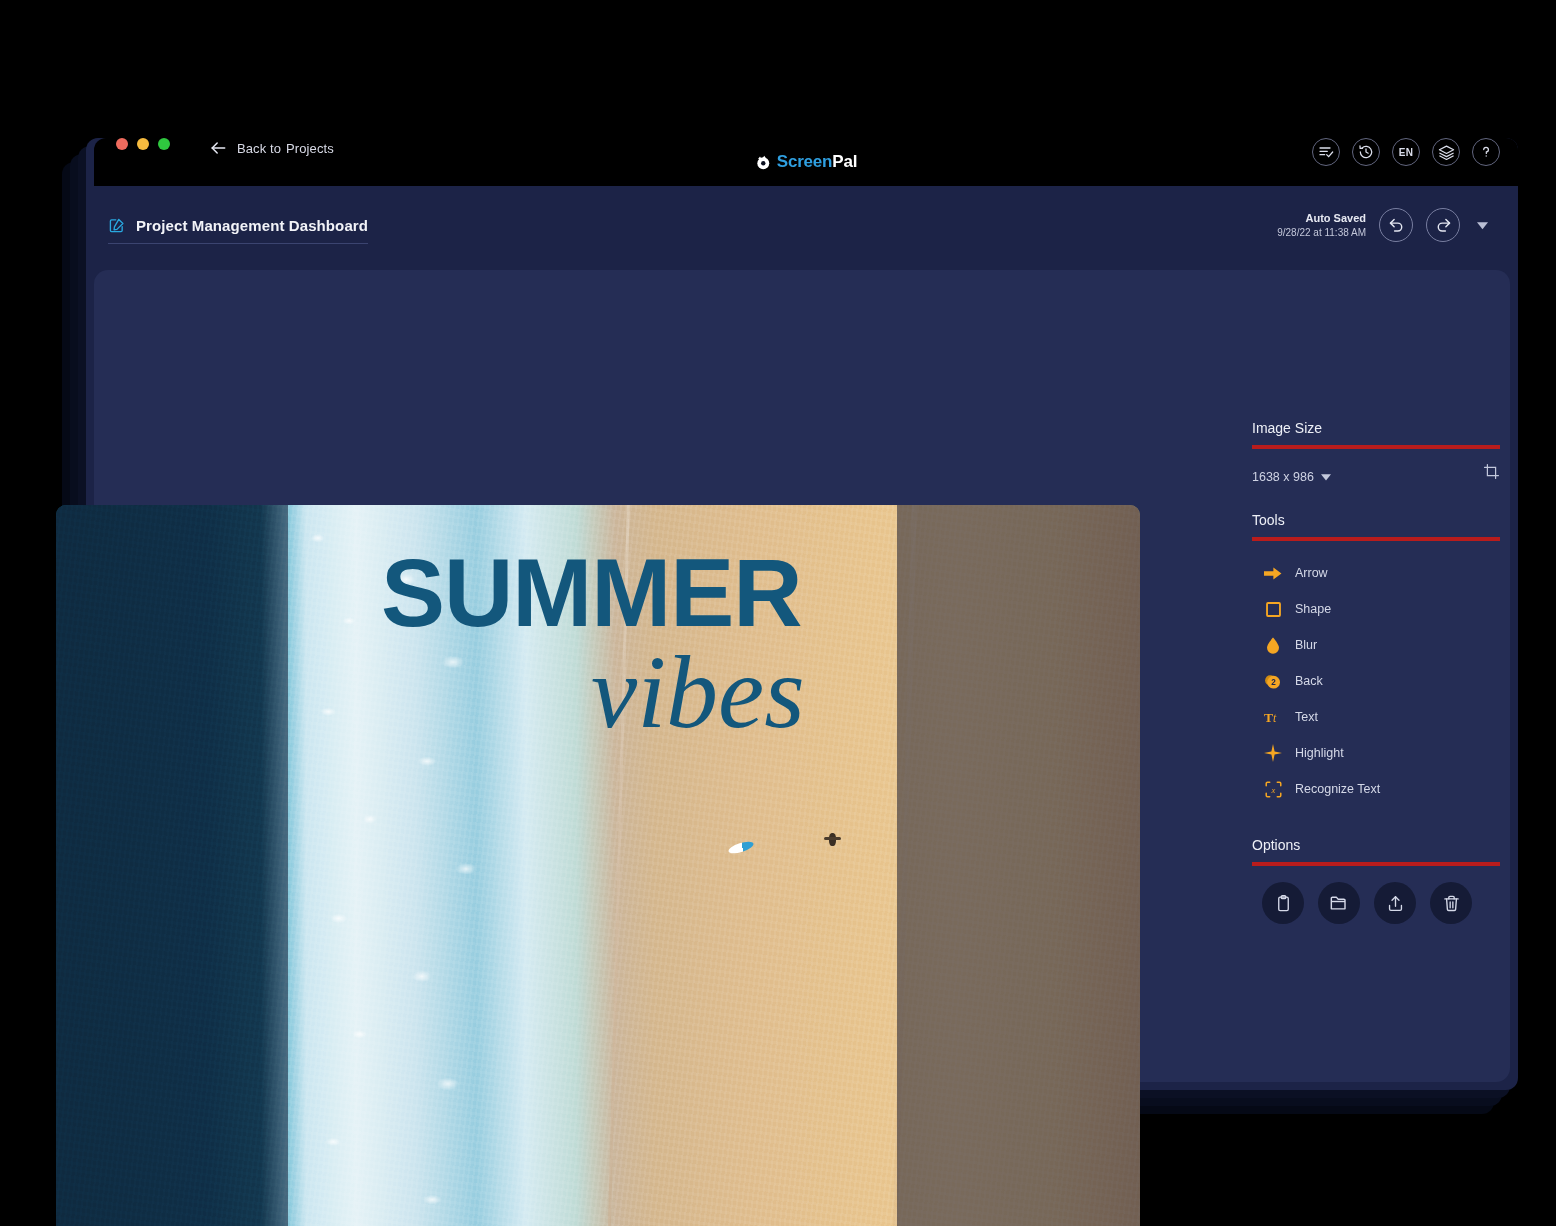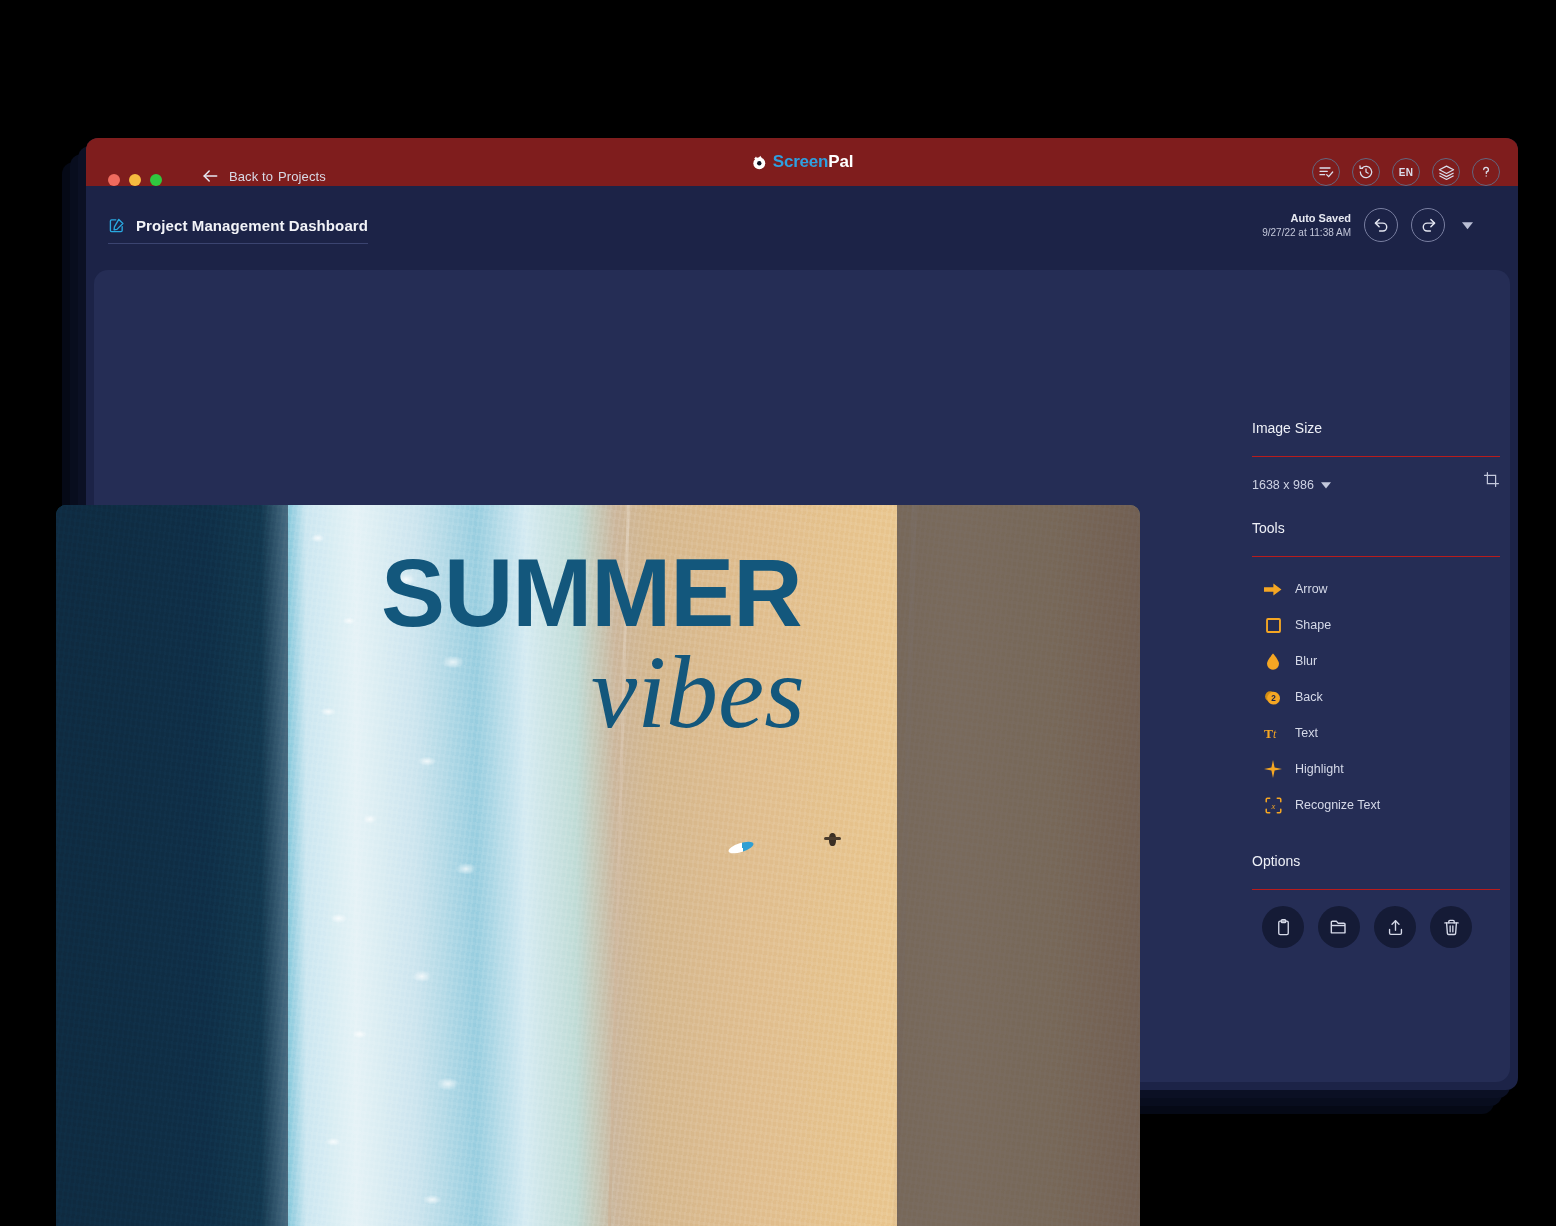--- a/index.html
+++ b/index.html
@@ -22,24 +22,25 @@
       -16px 16px 0 0 #080d1e,
       -24px 24px 0 0 #050916,
       -30px 34px 40px 6px rgba(0,0,0,.85);
     overflow:visible;
   }
 
   
   .titlebar{
     position:relative;
     height:48px;
-    background:#7f1d1d;
+    background:#000000;
     border-radius:12px 12px 0 0;
-    display:flex; align-items:flex-end;
+    display:flex; align-items:flex-start;
     padding:0 18px;
+    margin-left:8px;
   }
   .traffic{ display:flex; gap:9px; align-items:center; margin-left:4px;}
   .dot{ width:12px; height:12px; border-radius:50%; }
   .dot.red{ background:#ef6b5e; }
   .dot.amber{ background:#f6bb3f; }
   .dot.green{ background:#2fc83f; }
 
   .back-group{
     display:flex; align-items:center; gap:9px;
     margin-left:38px; cursor:pointer;
@@ -65,21 +66,21 @@
     display:flex; align-items:center; justify-content:center;
     cursor:pointer; background:transparent;
   }
   .circ-btn svg{ display:block; }
   .lang-txt{ font-size:10px; font-weight:bold; color:#dcdfec; letter-spacing:.2px; }
 
   
   .subheader{
     position:relative; height:78px;
     display:flex; align-items:center;
-    padding:0 41px 0 22px;
+    padding:0 26px 0 22px;
   }
   .proj-title-wrap{
     display:flex; align-items:center; gap:11px;
     padding-bottom:9px;
     border-bottom:1px solid #3b4470;
     margin-top:10px;
   }
   .edit-icon{ width:17px; height:17px; display:block; }
   .proj-title{ font-size:15px; font-weight:bold; color:#f2f3f8; letter-spacing:.1px; }
 
@@ -203,22 +204,22 @@
   }
 
   
   .sidebar{
     position:absolute;
     right:10px; top:150px;
     width:248px;
   }
   .side-head{
     font-size:14px; color:#eef0f7;
-    padding-bottom:20px;
-    border-bottom:1px solid #b91c1c;
+    padding-bottom:9px;
+    border-bottom:4px solid #b91c1c;
     margin-bottom:14px;
   }
   .size-row{
     display:flex; align-items:flex-end; justify-content:space-between;
     margin-bottom:28px;
   }
   .size-val{
     font-size:12.5px; color:#cfd3e4;
     display:flex; align-items:center; gap:7px; cursor:pointer;
   }
@@ -318,21 +319,21 @@
       <svg class="edit-icon" viewBox="0 0 24 24" fill="none" stroke="#29a8e0" stroke-width="1.9" stroke-linecap="round" stroke-linejoin="round">
         <path d="M20 13.5V19a1.6 1.6 0 0 1-1.6 1.6H5a1.6 1.6 0 0 1-1.6-1.6V5.6A1.6 1.6 0 0 1 5 4h6"></path>
         <path d="M15.2 3.4 21 9.1 12.6 17.5 8.6 18l.5-4z" fill="none"></path>
       </svg>
       <span class="proj-title">Project Management Dashboard</span>
     </div>
 
     <div class="save-group">
       <div class="save-txt">
         <div class="save-l1">Auto Saved</div>
-        <div class="save-l2">9/27/22 at 11:38 AM</div>
+        <div class="save-l2">9/28/22 at 11:38 AM</div>
       </div>
 
       <div class="circ-btn lg">
         <svg width="19" height="19" viewBox="0 0 24 24" fill="none" stroke="#e3e6f1" stroke-width="1.8" stroke-linecap="round" stroke-linejoin="round">
           <polyline points="9,4.5 4.4,9 9,13.5"></polyline>
           <path d="M4.4 9h9.2a5 5 0 0 1 0 10H9.6"></path>
         </svg>
       </div>
 
       <div class="circ-btn lg">

